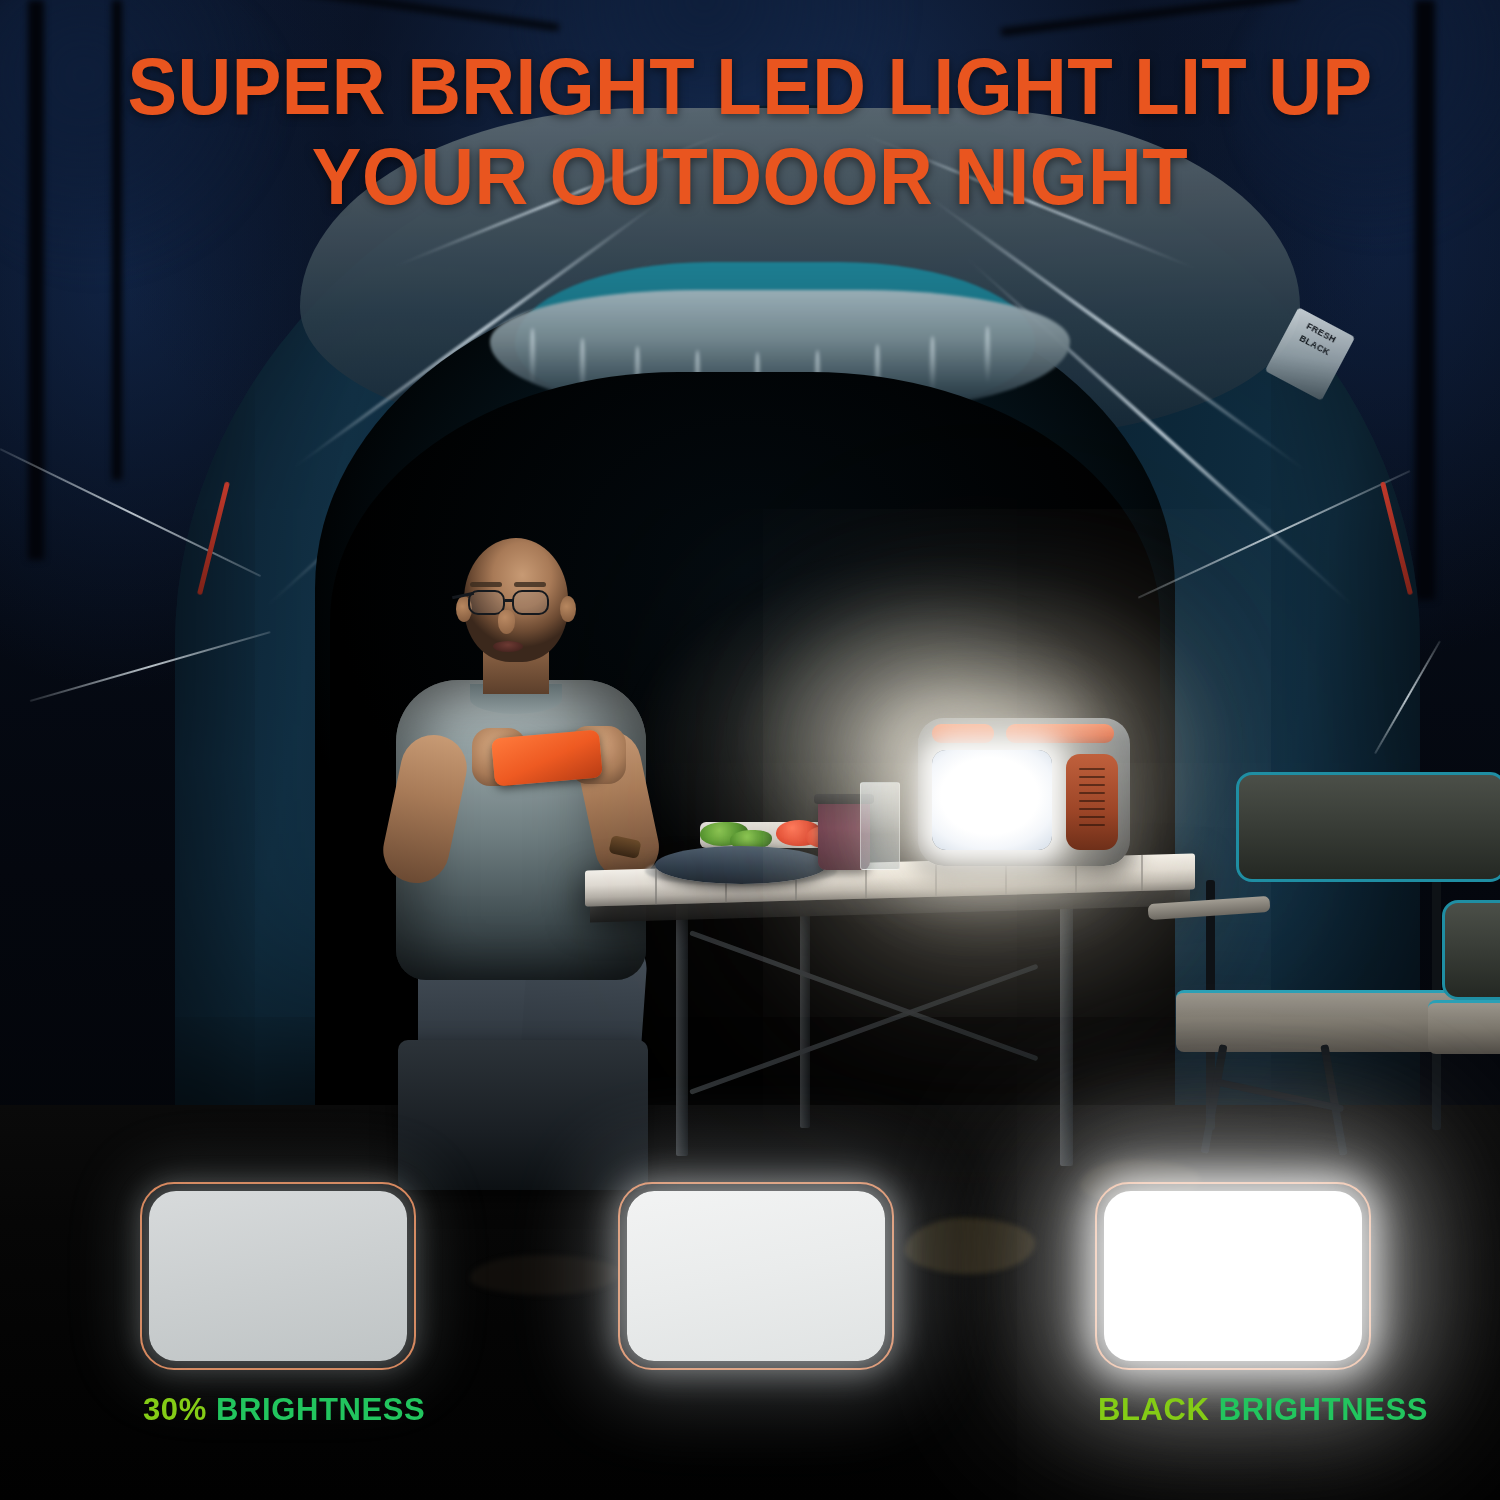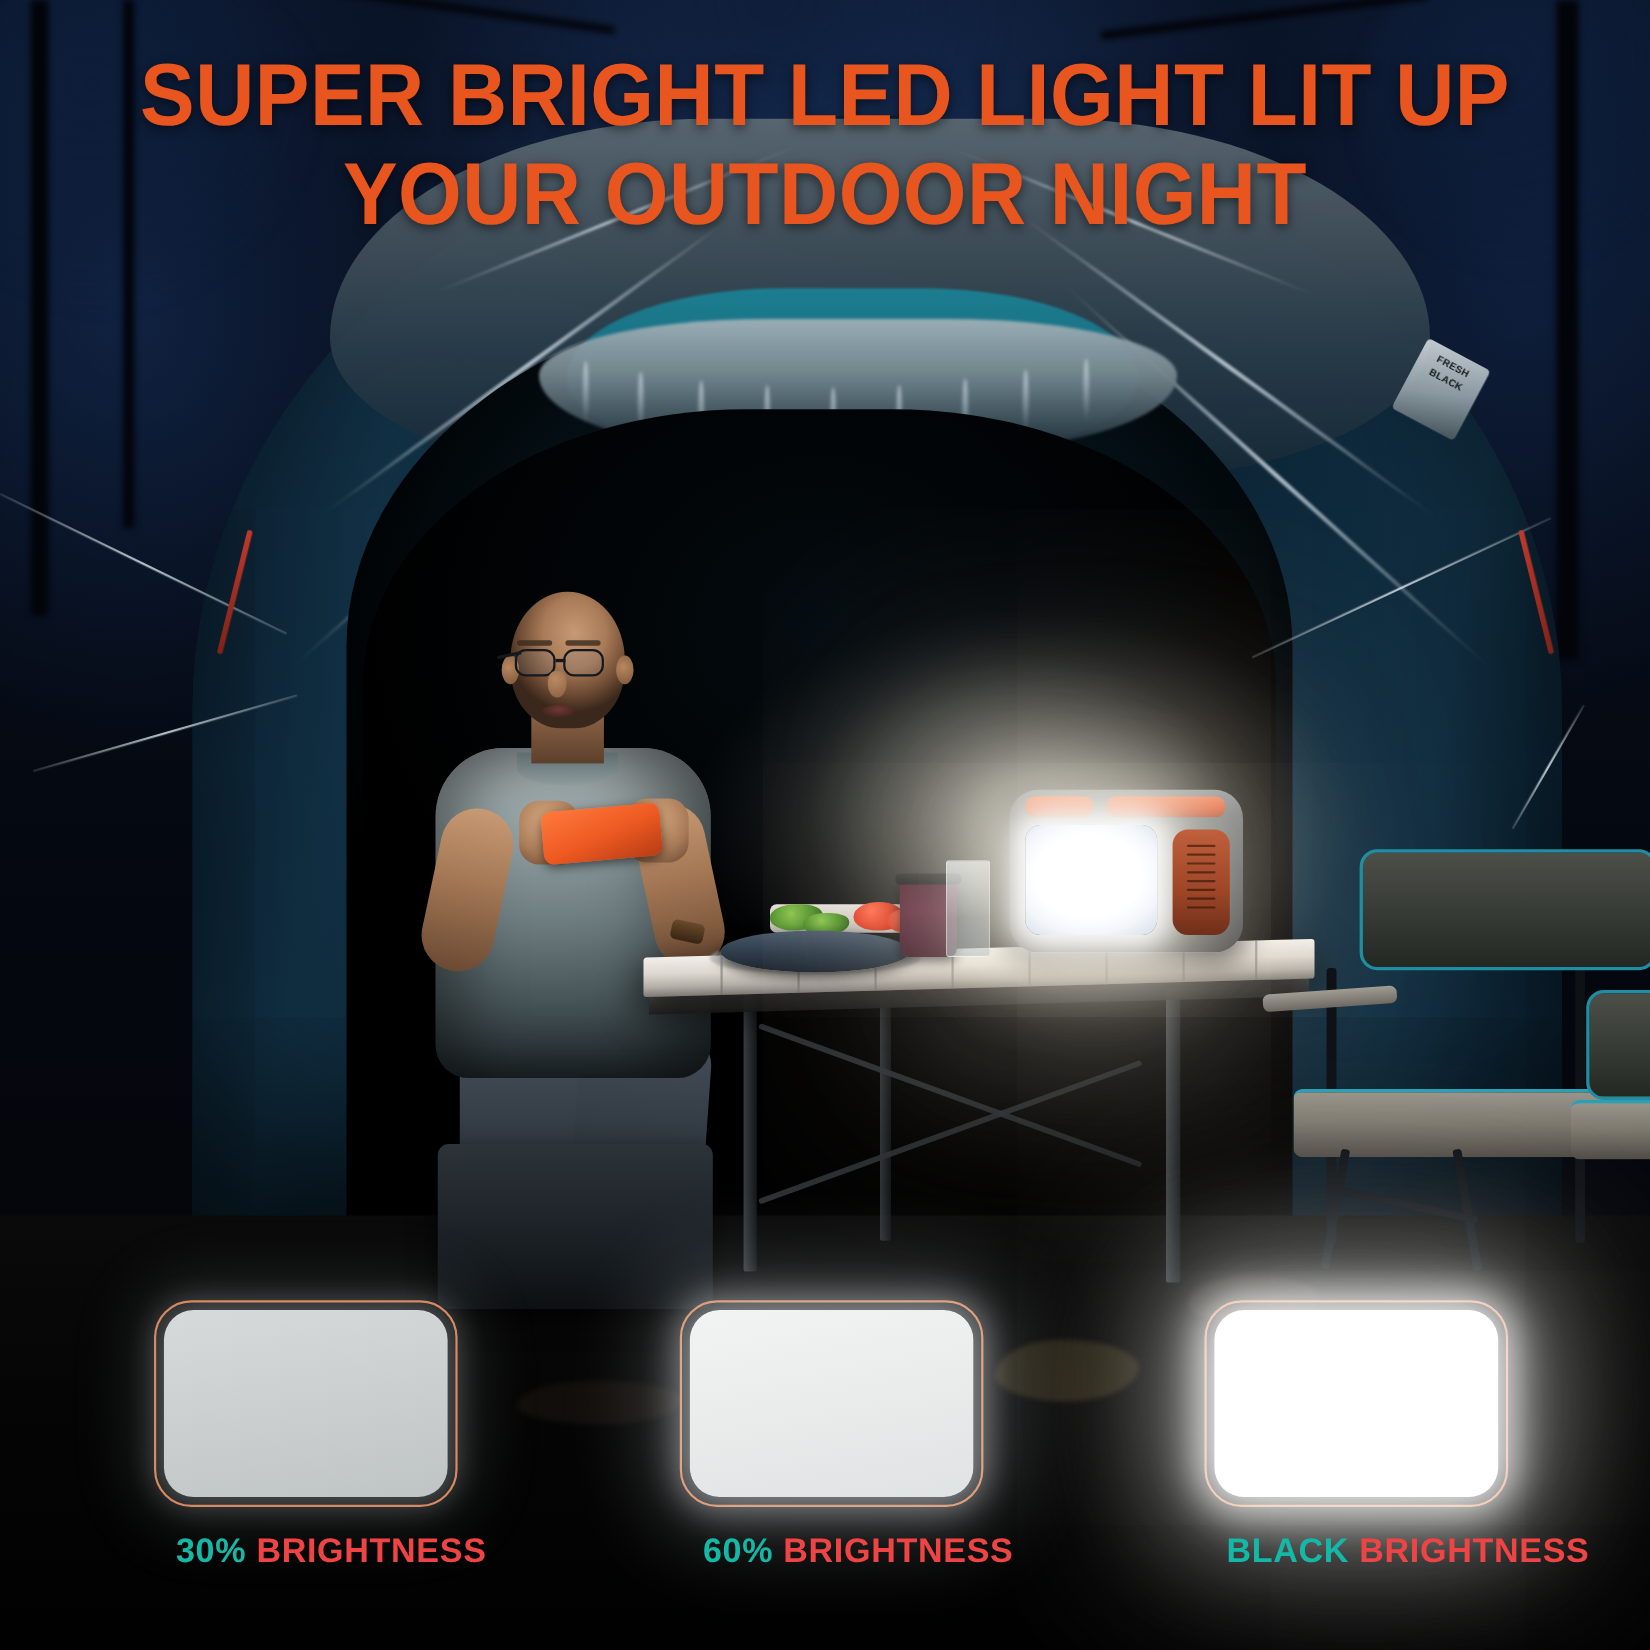--- a/index.html
+++ b/index.html
@@ -318,22 +318,22 @@
   .sw3 .swatch-inner{
     background:#ffffff;
     box-shadow:0 0 38px 16px rgba(255,255,255,.8), 0 0 100px 48px rgba(250,250,248,.40), 0 0 180px 80px rgba(245,245,240,.18);
   }
 
   .swatch-label{
     position:absolute;top:1392px;font-size:31px;font-weight:bold;
     letter-spacing:.6px;white-space:nowrap;
   }
   .lab1{left:143px;} .lab2{left:622px;} .lab3{left:1098px;}
-  .lab-level{color:#14b8a6;margin-left:17px;}
-  .lab-word{color:#ef4444;}
+  .lab-level{color:#84cc16;}
+  .lab-word{color:#22c55e;}
 </style>
 </head>
 <body>
 
 <div id="stage">
 
   <div class="bg-night"></div>
   <div class="foliage" style="left:-60px;top:-40px;width:360px;height:330px;"></div>
   <div class="foliage" style="left:1230px;top:-50px;width:340px;height:300px;"></div>
   <div class="foliage" style="left:520px;top:-70px;width:460px;height:200px;"></div>
@@ -475,16 +475,15 @@
     <div class="swatch-inner"></div>
   </div>
   <div class="swatch sw2">
     <div class="swatch-inner"></div>
   </div>
   <div class="swatch sw3">
     <div class="swatch-inner"></div>
   </div>
 
   <div class="swatch-label lab1"><span class="lab-level">30%</span> <span class="lab-word">BRIGHTNESS</span></div>
-  <div class="swatch-label lab2"><span class="lab-level">60%</span> <span class="lab-word">BRIGHTNESS</span></div>
   <div class="swatch-label lab3"><span class="lab-level">BLACK</span> <span class="lab-word">BRIGHTNESS</span></div>
 
 </div>
 
 </body></html>

